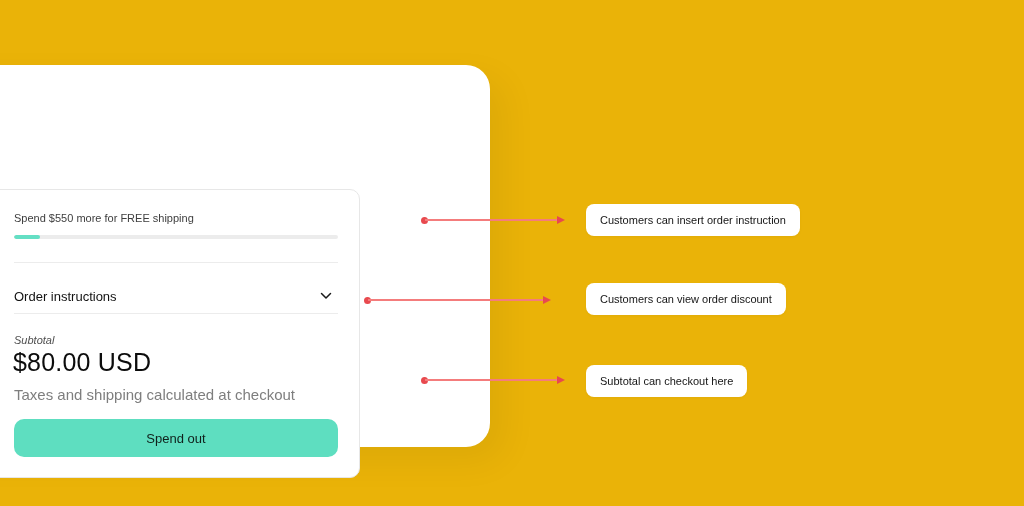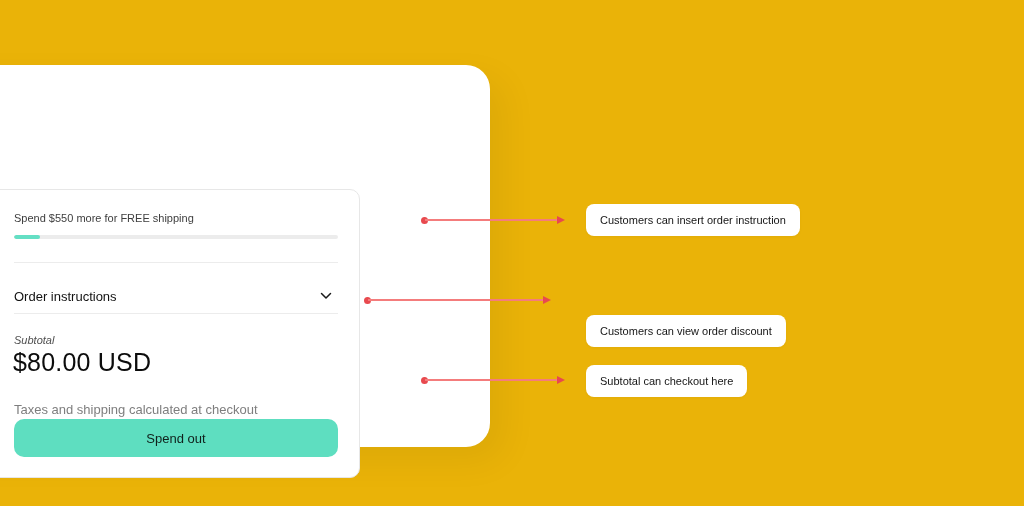--- a/index.html
+++ b/index.html
@@ -29,21 +29,21 @@
   .divider.d1 { top:72px; }
   .divider.d2 { top:123px; }
   .order-instructions-row {
     position:absolute; left:23px; top:68px; width:324px; height:26px;
     display:flex; align-items:flex-start; justify-content:space-between; cursor:pointer;margin-top:31px;
   }
   .order-instructions-label { font-size:13px; color:#121212; }
   .chevron { width:14px; height:14px; margin-right:5px; }
   .subtotal-label { position:absolute; left:23px; top:144px; font-size:11px; color:#4f4f4f;font-style:italic; }
   .subtotal-value { position:absolute; left:22px; top:158px; font-size:25px; color:#0c0c0c; letter-spacing:0.2px; }
-  .tax-note { position:absolute; left:23px; top:196px; font-size:13px; color:#7e7e7e;margin-top:16px; }
+  .tax-note { position:absolute; left:23px; top:196px; font-size:15px; color:#7e7e7e; }
   .checkout-btn {
     position:absolute; left:23px; top:229px; width:324px; height:38px;
     background:#5edec0; border:none; border-radius:10px;
     font-family:"Liberation Sans", sans-serif; font-size:13px; color:#10211c; cursor:pointer;
   }
 
   
   .arrow { position:absolute; }
   .arrow .line { position:absolute; top:-1px; height:2px; background:#f47c7c; }
   .arrow .dot { position:absolute; top:-3.5px; width:7px; height:7px; border-radius:50%; background:#e8494e; }
@@ -60,21 +60,21 @@
   .arrow3 .dot { left:421px; } .arrow3 .line { left:425px; width:133px; } .arrow3 .head { left:557px; }
 
   
   .pill {
     position:absolute; left:586px; height:32px; padding:0 14px;
     background:#ffffff; border-radius:8px; box-shadow:0 1px 3px rgba(0,0,0,0.04);
     display:flex; align-items:center; white-space:nowrap;
     font-size:11px; color:#151515;
   }
   .pill1 { top:204px; }
-  .pill2 { top:283px;margin-top:32px; }
+  .pill2 { top:283px; }
   .pill3 { top:365px; }
 </style>
 </head>
 <body>
 
 <div class="canvas">
 
   <div class="outer-card">
 
     <div class="summary-card">

